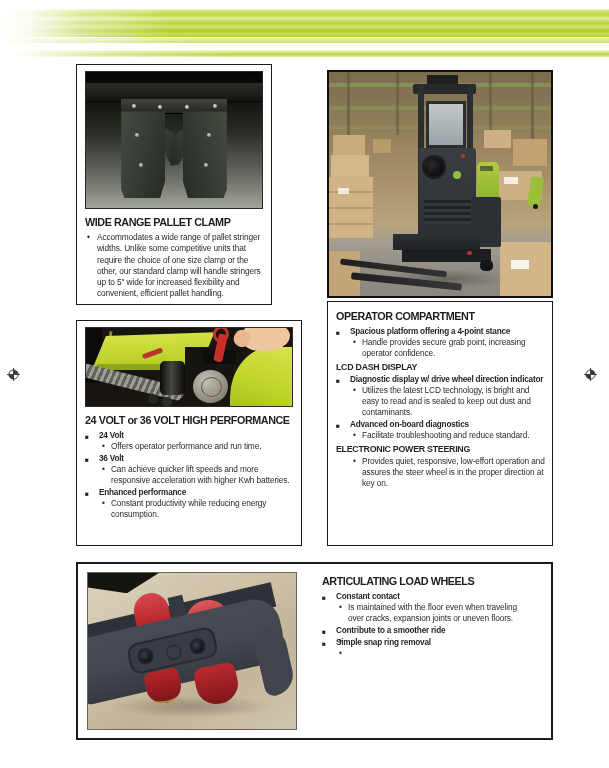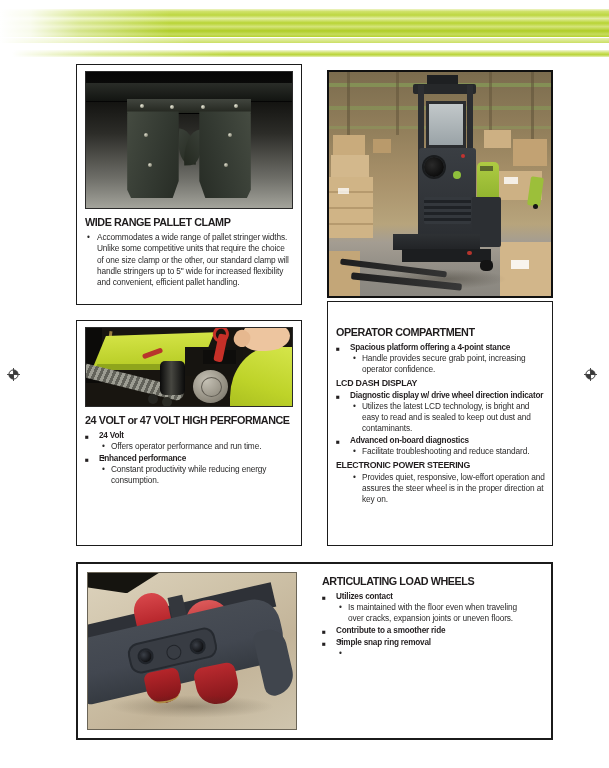--- a/index.html
+++ b/index.html
@@ -17,21 +17,21 @@
     linear-gradient(90deg,#fff 0%,rgba(255,255,255,.6) 12%,rgba(255,255,255,0) 32%),
     linear-gradient(180deg,#e7f0b4 0%,#cbdf63 100%);}
   .band2{top:50px;height:7px;background:
     linear-gradient(90deg,#fff 2%,rgba(255,255,255,.45) 16%,rgba(255,255,255,0) 38%),
     linear-gradient(180deg,#f2f7d8 0%,#cde063 42%,#b9d43b 68%,#e8f1b8 100%);}
   .regmark{position:absolute;width:13px;height:13px;}
   .regmark.left{left:7px;top:368px;}
   .regmark.right{left:584px;top:368px;}
   
   .box{position:absolute;background:#fff;border:1.5px solid #1b1b1b;box-sizing:border-box;}
-  .box-clamp{left:76px;top:64px;width:226px;height:241px;padding:6px 8px;}
+  .box-clamp{left:76px;top:64px;width:196px;height:241px;padding:6px 8px;}
   .box-volt{left:76px;top:320px;width:226px;height:226px;padding:6px 8px;}
   .box-op{left:327px;top:301px;width:226px;height:245px;padding:8px 6px 6px 8px;}
   .box-bottom{left:76px;top:562px;width:477px;height:178px;border-width:2.5px;}
   .truck-frame{position:absolute;left:327px;top:70px;width:226px;height:228px;border:2.5px solid #101010;box-sizing:border-box;overflow:hidden;}
   
   .h1{font-weight:bold;font-size:10.8px;letter-spacing:-0.45px;color:#1f1c1d;line-height:13px;margin:7px 0 3px 0;white-space:nowrap;}
   .subhead{font-weight:bold;font-size:8.8px;letter-spacing:-0.25px;line-height:12px;margin-top:2px;}
   .sq-item{margin-top:1px;}
   .lead{position:relative;padding-left:14px;font-weight:bold;font-size:8.2px;letter-spacing:-0.2px;line-height:11px;}
   .lead .sq{position:absolute;left:0;top:0.5px;font-size:6.5px;}
@@ -113,28 +113,29 @@
       </i>
       <i style="left:27%;top:30%;width:10%;height:6%;background:#b8342c;border-radius:3px;transform:rotate(-20deg);"></i>
       <i style="left:63%;top:8%;width:4.5%;height:36%;background:#c63028;border-radius:3px;transform:rotate(12deg);">
         <i style="left:-60%;top:-8px;width:10px;height:11px;border:3px solid #c63028;border-radius:50%;"></i>
       </i>
       <i style="left:76%;top:-8%;width:23%;height:38%;background:#edc59f;border-radius:45% 55% 60% 40%;"></i>
       <i style="left:72%;top:2%;width:8%;height:22%;background:#e6b88f;border-radius:45%;transform:rotate(24deg);"></i>
       <i style="left:30%;top:84%;width:10px;height:10px;background:#262622;border-radius:50%;"></i>
       <i style="left:37%;top:88%;width:10px;height:10px;background:#2c2c26;border-radius:50%;"></i>
     </div>
-    <div class="h1">24 VOLT or 47 VOLT HIGH PERFORMANCE</div>
+    <div class="h1">24 VOLT or 36 VOLT HIGH PERFORMANCE</div>
 
     <div class="sq-item">
       <div class="lead"><span class="sq">■</span><span>24 Volt</span></div>
       <div class="det"><span class="dt">•</span><span>Offers operator performance and run time.</span></div>
     </div>
     <div class="sq-item">
-      <div class="det"><span class="dt">•</span></div>
+      <div class="lead"><span class="sq">■</span><span>36 Volt</span></div>
+      <div class="det"><span class="dt">•</span><span>Can achieve quicker lift speeds and more responsive acceleration with higher Kwh batteries.</span></div>
     </div>
     <div class="sq-item">
       <div class="lead"><span class="sq">■</span><span>Enhanced performance</span></div>
       <div class="det"><span class="dt">•</span><span>Constant productivity while reducing energy consumption.</span></div>
     </div>
   </div>
 
   <div class="truck-frame">
     <div class="ph ph-truck">
       <i style="left:0;top:5%;width:100%;height:1.8%;background:#85a058;opacity:.65;"></i>
@@ -175,21 +176,21 @@
       <i style="left:29%;top:72.5%;width:39%;height:7%;background:linear-gradient(180deg,#2e3134,#212326);"></i>
       <i style="left:33%;top:79%;width:40%;height:6%;background:#1c1e20;"></i>
       <i style="left:62%;top:80%;width:5px;height:4px;background:#b5342c;border-radius:2px;"></i>
       <i style="left:68%;top:84%;width:6%;height:5%;background:#141414;border-radius:40%;"></i>
       <i style="left:5%;top:86%;width:48%;height:2.8%;background:linear-gradient(90deg,#1f1f1f,#333);border-radius:2px;transform:rotate(7deg);"></i>
       <i style="left:10%;top:92%;width:50%;height:3%;background:linear-gradient(90deg,#1f1f1f,#383838);border-radius:2px;transform:rotate(6deg);"></i>
     </div>
   </div>
 
   <div class="box box-op">
-    <div class="h1" style="margin-top:16px;">OPERATOR COMPARTMENT</div>
+    <div class="h1" style="margin-top:0;">OPERATOR COMPARTMENT</div>
 
     <div class="sq-item">
       <div class="lead"><span class="sq">■</span><span>Spacious platform offering a 4-point stance</span></div>
       <div class="det"><span class="dt">•</span><span>Handle provides secure grab point, increasing operator confidence.</span></div>
     </div>
 
     <div class="subhead">LCD DASH DISPLAY</div>
     <div class="sq-item">
       <div class="lead"><span class="sq">■</span><span>Diagnostic display w/ drive wheel direction indicator</span></div>
       <div class="det"><span class="dt">•</span><span>Utilizes the latest LCD technology, is bright and easy to read and is sealed to keep out dust and contaminants.</span></div>
@@ -221,21 +222,21 @@
       <i style="left:19%;top:40%;width:43%;height:20%;background:#383c43;border:2px solid #262a30;border-radius:11px;transform:rotate(-13deg);box-sizing:border-box;">
         <i style="left:10%;top:26%;width:12px;height:12px;background:radial-gradient(circle at 38% 35%,#3b4048,#101114 70%);border-radius:50%;box-shadow:0 0 0 2px #20242a;"></i>
         <i style="left:72%;top:34%;width:12px;height:12px;background:radial-gradient(circle at 38% 35%,#3b4048,#101114 70%);border-radius:50%;box-shadow:0 0 0 2px #20242a;"></i>
         <i style="left:42%;top:28%;width:13px;height:13px;border:1.5px solid rgba(10,12,16,.5);border-radius:50%;"></i>
       </i>
       <i style="left:10%;top:78%;width:80%;height:15%;background:radial-gradient(ellipse,rgba(60,50,35,.3),transparent 70%);"></i>
     </div>
     <div class="bottom-text">
       <div class="h1">ARTICULATING LOAD WHEELS</div>
       <div class="sq-item">
-        <div class="lead"><span class="sq">■</span><span>Utilizes contact</span></div>
+        <div class="lead"><span class="sq">■</span><span>Constant contact</span></div>
         <div class="det"><span class="dt">•</span><span>Is maintained with the floor even when traveling over cracks, expansion joints or uneven floors.</span></div>
       </div>
       <div class="sq-item">
         <div class="lead"><span class="sq">■</span><span>Contribute to a smoother ride</span></div>
         <div class="det"><span class="dt">•</span></div>
       </div>
       <div class="sq-item">
         <div class="lead"><span class="sq">■</span><span>Simple snap ring removal</span></div>
         <div class="det"><span class="dt">•</span></div>
       </div>

